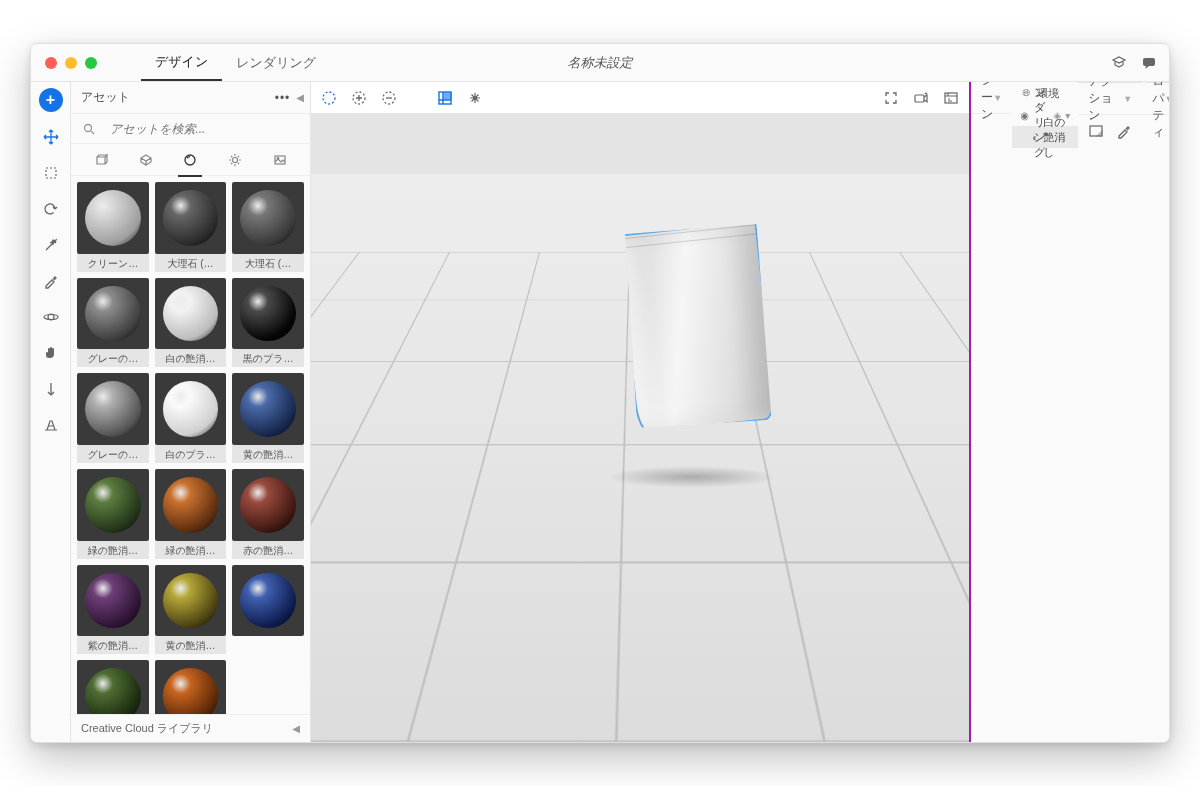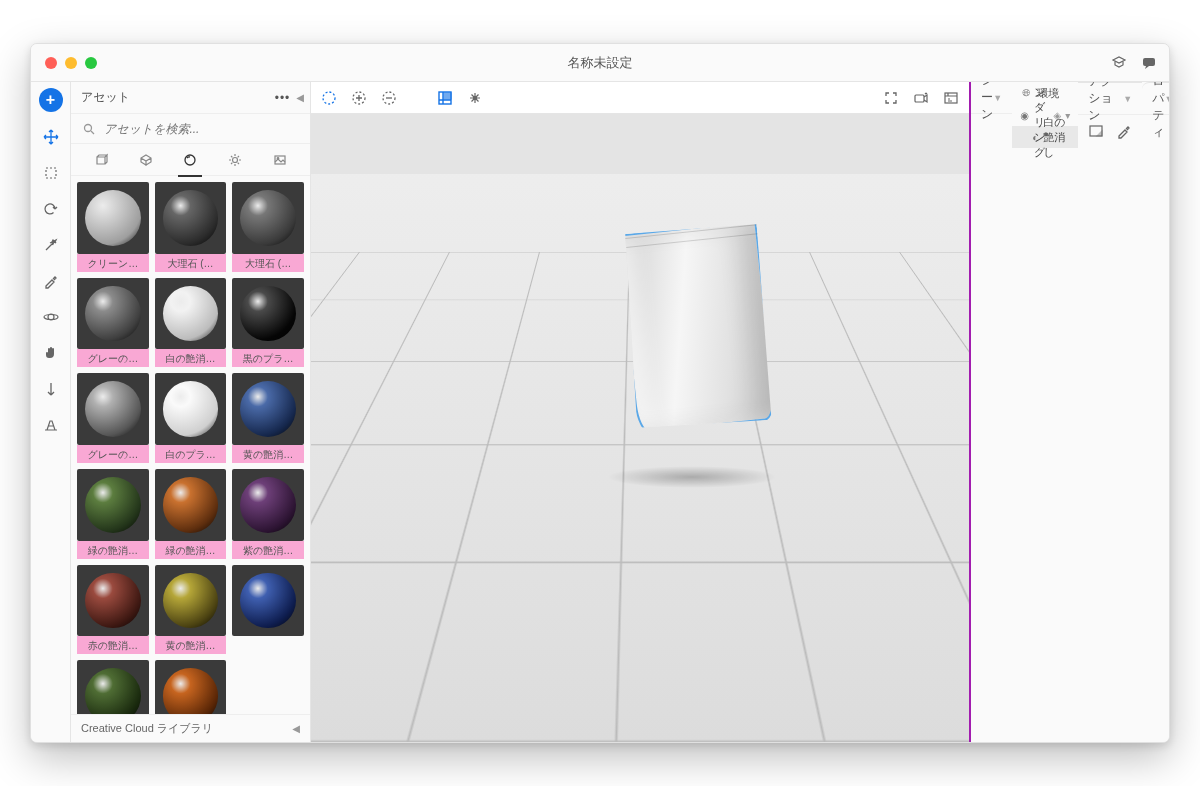--- a/index.html
+++ b/index.html
@@ -5,46 +5,46 @@
 * { margin: 0; padding: 0; box-sizing: border-box; font-family: -apple-system, "Hiragino Sans", sans-serif; }
 body { background: #fff; display:flex; align-items:center; justify-content:center; height:100vh;}
 .window { width: 1140px; height: 700px; background: #f9f9f9; border-radius: 7px; box-shadow: 0 15px 40px rgba(0,0,0,.25), 0 3px 8px rgba(0,0,0,.12); overflow: hidden; display: flex; flex-direction: column; border:1px solid #e0e0e0;}
 .titlebar { height: 38px; background: #fafafa; display: flex; align-items: center; border-bottom: 1px solid #e5e5e5; position:relative;}
 .traffic { display:flex; gap:8px; padding:0 14px;}
 .dot { width:12px; height:12px; border-radius:50%;}
 .dot.r{background:#ff5f57;} .dot.y{background:#febc2e;} .dot.g{background:#28c840;}
 .tabs-top { display:flex; margin-left:30px; height:100%;}
 .tab-top { padding:0 14px; display:flex; align-items:center; font-size:13px; color:#666; cursor:pointer;}
 .tab-top.active { color:#222; border-bottom:2px solid #333;}
-.wintitle { position:absolute; left:50%; transform:translateX(-50%); font-size:13px; color:#555;}
+.wintitle { position:absolute; left:50%; transform:translateX(-50%); font-size:13px; color:#555;font-style:italic;}
 .right-icons { margin-left:auto; padding:0 12px; display:flex; gap:14px; color:#666;}
 .ico { width:16px; height:16px; display:inline-flex; align-items:center; justify-content:center; cursor:pointer;}
 
 .body { flex:1; display:flex; min-height:0;}
 .left-tools { width:40px; background:#fafafa; border-right:1px solid #e5e5e5; display:flex; flex-direction:column; align-items:center; padding-top:6px; gap:14px;}
 .tool-btn { width:28px; height:22px; display:flex; align-items:center; justify-content:center; color:#666; cursor:pointer; font-size:14px;}
 .tool-btn.plus { width:24px;height:24px;border-radius:50%; background:#1473e6; color:#fff; font-size:16px; font-weight:bold;}
 .tool-btn.active{ color:#1473e6;}
 
 .assets { width:240px; background:#fafafa; border-right:1px solid #e5e5e5; display:flex; flex-direction:column;}
 .assets-head { height:32px; display:flex; align-items:center; padding:0 6px 0 10px; font-size:12px; color:#555; border-bottom:1px solid #eee;}
 .assets-head .more{margin-left:auto; letter-spacing:1px; cursor:pointer;}
 .assets-head .chev{margin-left:6px; font-size:10px; color:#999;}
-.search-row { height:30px; display:flex; align-items:center; padding:0 10px; gap:7px; color:#999; font-size:12px; border-bottom:1px solid #eee;}
+.search-row { height:30px; display:flex; align-items:center; padding:0 10px; gap:13px; color:#999; font-size:12px; border-bottom:1px solid #eee;}
 .search-row input{ border:none; background:transparent; outline:none; font-size:12px; flex:1; font-style:italic; color:#888;}
 .asset-tabs { height:32px; display:flex; align-items:center; justify-content:space-around; padding:0 8px; border-bottom:1px solid #eee;}
 .asset-tab { width:28px; height:24px; display:flex; align-items:center; justify-content:center; color:#888; cursor:pointer; position:relative;}
 .asset-tab.active{ color:#333;}
 .asset-tab.active::after{content:"";position:absolute;bottom:-5px;left:2px;right:2px;height:2px;background:#333;}
 .grid-scroll { flex:1; overflow-y:auto; padding:6px 6px 0 6px;}
 .mat-grid { display:grid; grid-template-columns: repeat(3, 1fr); gap:6px;}
 .mat-item { display:flex; flex-direction:column; cursor:pointer;}
 .mat-thumb { aspect-ratio:1; background:#3a3a3a; border-radius:2px; display:flex; align-items:center; justify-content:center; overflow:hidden;}
 .sphere { width:78%; height:78%; border-radius:50%; }
-.mat-label { font-size:10px; color:#555; text-align:center; padding:3px 0 1px; white-space:nowrap; overflow:hidden; text-overflow:ellipsis; background:#f9a8d4;}
+.mat-label { font-size:10px; color:#555; text-align:center; padding:3px 0 1px; white-space:nowrap; overflow:hidden; text-overflow:ellipsis; background:#e5e5e5;}
 .cc-footer { height:28px; border-top:1px solid #eee; display:flex; align-items:center; padding:0 10px; font-size:11px; color:#666;}
 .cc-footer .ar{margin-left:auto; font-size:10px; color:#999;}
 
 .viewport { flex:1; display:flex; flex-direction:column; background:#fff;}
 .vp-toolbar { height:32px; border-bottom:1px solid #e5e5e5; display:flex; align-items:center; padding:0 10px; gap:14px; color:#666;}
 .vp-toolbar .sp{flex:1;}
 .canvas { flex:1; position:relative; background:#e9e9e9; overflow:hidden;}
 .floor { position:absolute; inset:0; background:
   linear-gradient(#e4e4e4,#e4e4e4) 0 0/100% 60px no-repeat,
   linear-gradient(#efefef,#dcdcdc);}
@@ -76,20 +76,24 @@
 <body>
 
 <div class="window">
 
   <div class="titlebar">
     <div class="traffic">
       <div class="dot r"></div>
       <div class="dot y"></div>
       <div class="dot g"></div>
     </div>
+    <div class="tabs-top">
+      <div class="tab-top active">デザイン</div>
+      <div class="tab-top">レンダリング</div>
+    </div>
     <div class="wintitle">名称未設定</div>
     <div class="right-icons">
       <span class="ico">
           <svg width="16" height="16" viewBox="0 0 16 16" fill="none" stroke="currentColor" stroke-width="1.2">
             <path d="M2 5l6-3 6 3-6 3z"></path>
             <path d="M4 6.5V10l4 2 4-2V6.5"></path>
           </svg>
         </span>
       <span class="ico">
           <svg width="16" height="16" viewBox="0 0 16 16" fill="currentColor">
@@ -261,29 +265,29 @@
               <div class="mat-label">緑の艶消…</div>
             </div>
             <div class="mat-item">
               <div class="mat-thumb">
                 <div class="sphere" style="background: radial-gradient(circle at 32% 28%, rgba(255, 255, 255, 0.9) 0%, rgb(201, 113, 47) 18%, rgb(94, 46, 14) 70%, rgb(0, 0, 0) 100%);"></div>
               </div>
               <div class="mat-label">緑の艶消…</div>
             </div>
             <div class="mat-item">
               <div class="mat-thumb">
+                <div class="sphere" style="background: radial-gradient(circle at 32% 28%, rgba(255, 255, 255, 0.9) 0%, rgb(154, 74, 62) 18%, rgb(62, 24, 18) 70%, rgb(0, 0, 0) 100%);"></div>
+              </div>
+              <div class="mat-label">赤の艶消…</div>
+            </div>
+            <div class="mat-item">
+              <div class="mat-thumb">
                 <div class="sphere" style="background: radial-gradient(circle at 32% 28%, rgba(255, 255, 255, 0.9) 0%, rgb(109, 63, 120) 18%, rgb(45, 20, 51) 70%, rgb(0, 0, 0) 100%);"></div>
               </div>
               <div class="mat-label">紫の艶消…</div>
-            </div>
-            <div class="mat-item">
-              <div class="mat-thumb">
-                <div class="sphere" style="background: radial-gradient(circle at 32% 28%, rgba(255, 255, 255, 0.9) 0%, rgb(154, 74, 62) 18%, rgb(62, 24, 18) 70%, rgb(0, 0, 0) 100%);"></div>
-              </div>
-              <div class="mat-label">赤の艶消…</div>
             </div>
             <div class="mat-item">
               <div class="mat-thumb">
                 <div class="sphere" style="background: radial-gradient(circle at 32% 28%, rgba(255, 255, 255, 0.9) 0%, rgb(181, 166, 56) 18%, rgb(76, 67, 18) 70%, rgb(0, 0, 0) 100%);"></div>
               </div>
               <div class="mat-label">黄の艶消…</div>
             </div>
             <div class="mat-item">
               <div class="mat-thumb">
                 <div class="sphere" style="background: radial-gradient(circle at 32% 28%, rgba(255, 255, 255, 0.9) 0%, rgb(63, 95, 176) 18%, rgb(14, 29, 79) 70%, rgb(0, 0, 0) 100%);"></div>

